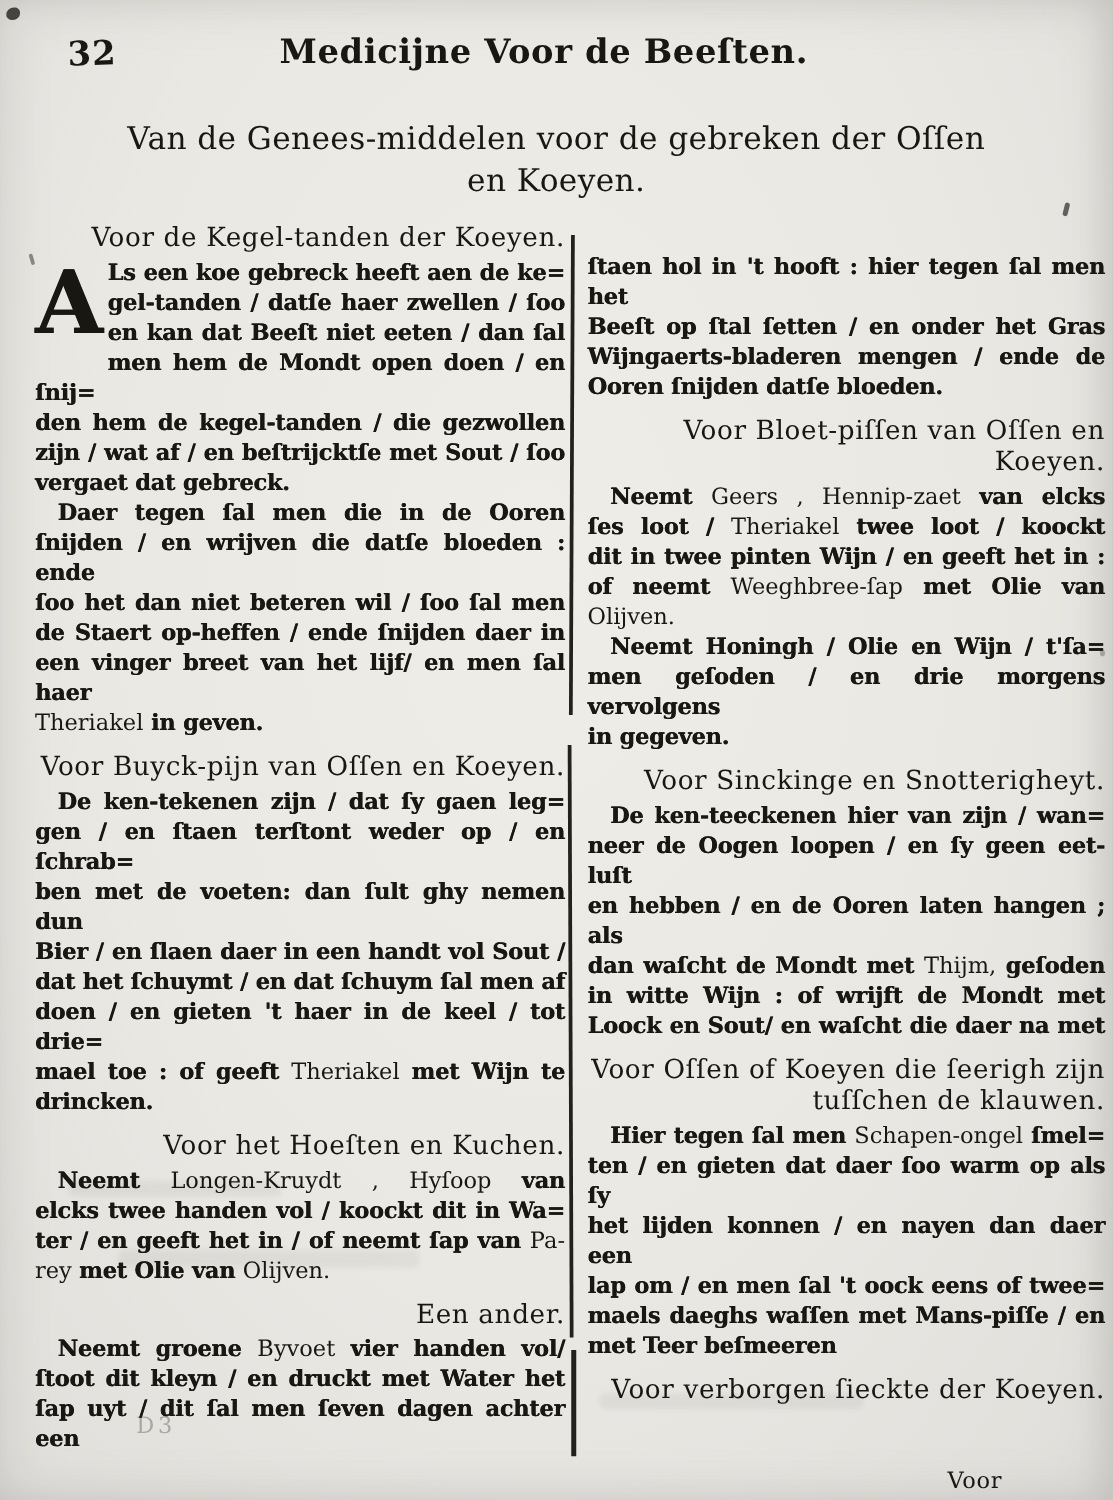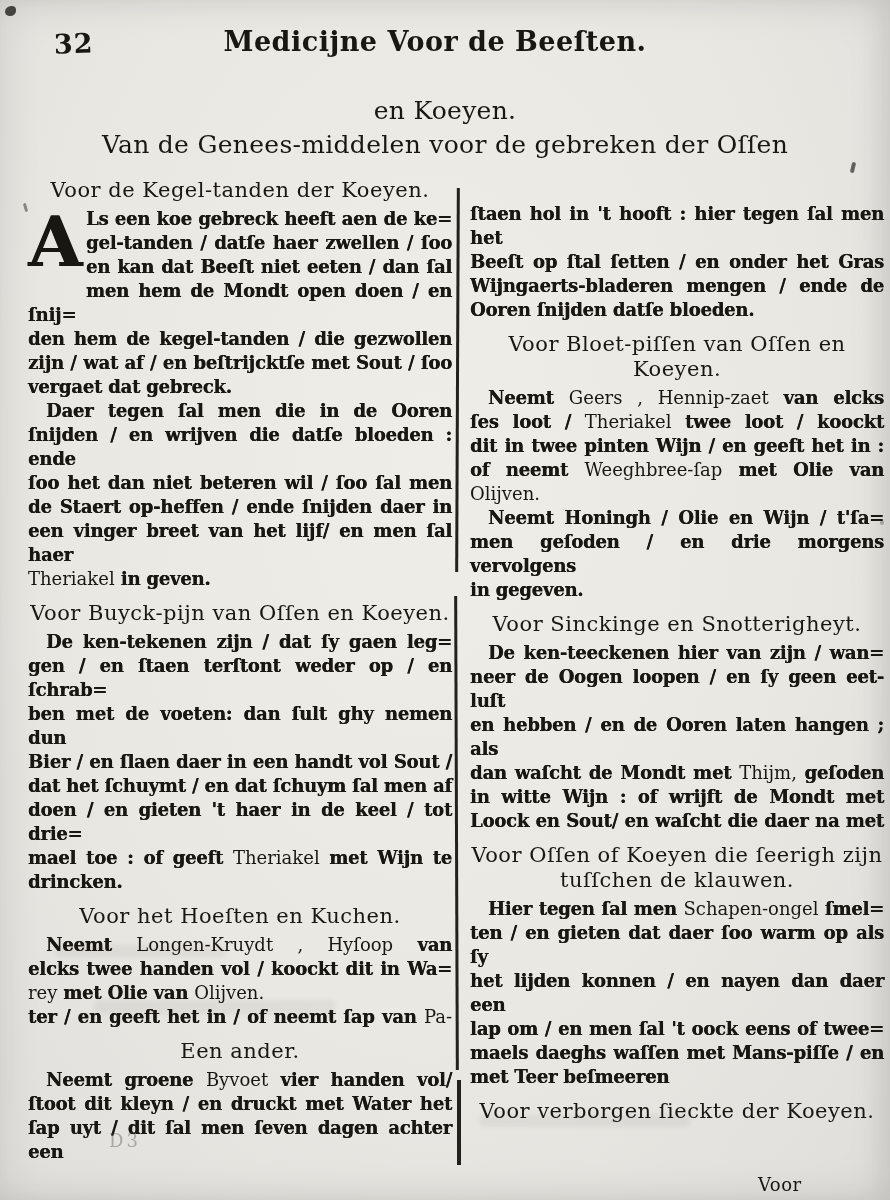--- a/index.html
+++ b/index.html
@@ -12,21 +12,21 @@
   }
   .pagenum { position:absolute; left:54px; top:28px; font-size:27px; font-weight:bold; letter-spacing:1px; transform:rotate(-2deg); }
   .runhead { position:absolute; left:0; top:26px; width:870px; text-align:center; font-size:27px; font-weight:bold; letter-spacing:.5px; }
   .chapter { position:absolute; left:25px; top:94px; width:840px; text-align:center; font-size:25px; line-height:34px; letter-spacing:.3px; }
   .col { position:absolute; top:178px; }
   #col-left  { left:28px;  width:424px; }
   #col-right { left:470px; width:414px; }
   .heading { margin:10px 0 4px; }
   #col-left .section:first-child .heading { margin-top:0; }
   #col-right .section:first-child > .para { margin-top:24px; }
-  .hline { font-size:21px; line-height:25px; text-align:center; letter-spacing:.5px; }
+  .hline { font-size:21px; line-height:25px; text-align:right; letter-spacing:.5px; }
   .para { margin:0; }
   .line {
     font-size:18px; line-height:24px;
     text-align:justify; text-align-last:justify;
     min-height:24px;
   }
   .line.first { text-indent:18px; }
   .line.last { text-align-last:left; }
   .bl { font-weight:bold; letter-spacing:-0.2px; text-shadow:0.3px 0 0 #1a1813; }
   .ro { font-weight:normal; letter-spacing:0; text-shadow:none; }
@@ -50,22 +50,22 @@
   #sm2 { left:95px;  top:1000px; width:240px; height:14px; }
   #sm3 { left:480px; top:1115px; width:210px; height:12px; }
 </style>
 </head>
 <body>
 
 <div id="page">
   <div class="pagenum">32</div>
   <div class="runhead">Medicijne Voor de Beeſten.</div>
   <div class="chapter">
+    <div>Van de Genees-middelen voor de gebreken der Oſſen</div>
     <div>en Koeyen.</div>
-    <div>Van de Genees-middelen voor de gebreken der Oſſen</div>
   </div>
 
   <div class="col" id="col-left">
       <div class="section">
         <div class="heading">
           <div class="hline">Voor de Kegel-tanden der Koeyen.</div>
         </div>
         <div class="para">
           <span class="dropcap">A</span>
           <div class="line"><span class="bl">Ls een koe gebreck heeft aen de ke=</span></div>
@@ -102,22 +102,22 @@
           <div class="line last"><span class="bl">drincken.</span></div>
         </div>
       </div>
       <div class="section">
         <div class="heading">
           <div class="hline">Voor het Hoeſten en Kuchen.</div>
         </div>
         <div class="para">
           <div class="line first"><span class="bl">Neemt </span><span class="ro">Longen-Kruydt , Hyſoop </span><span class="bl">van</span></div>
           <div class="line"><span class="bl">elcks twee handen vol / koockt dit in Wa=</span></div>
+          <div class="line"><span class="bl">ter / en geeft het in / of neemt ſap van </span><span class="ro">Pa-</span></div>
           <div class="line last"><span class="ro">rey </span><span class="bl">met Olie van </span><span class="ro">Olijven.</span></div>
-          <div class="line"><span class="bl">ter / en geeft het in / of neemt ſap van </span><span class="ro">Pa-</span></div>
         </div>
       </div>
       <div class="section">
         <div class="heading">
           <div class="hline">Een ander.</div>
         </div>
         <div class="para">
           <div class="line first"><span class="bl">Neemt groene </span><span class="ro">Byvoet </span><span class="bl">vier handen vol/</span></div>
           <div class="line"><span class="bl">ſtoot dit kleyn / en druckt met Water het</span></div>
           <div class="line"><span class="bl">ſap uyt / dit ſal men ſeven dagen achter een</span></div>

